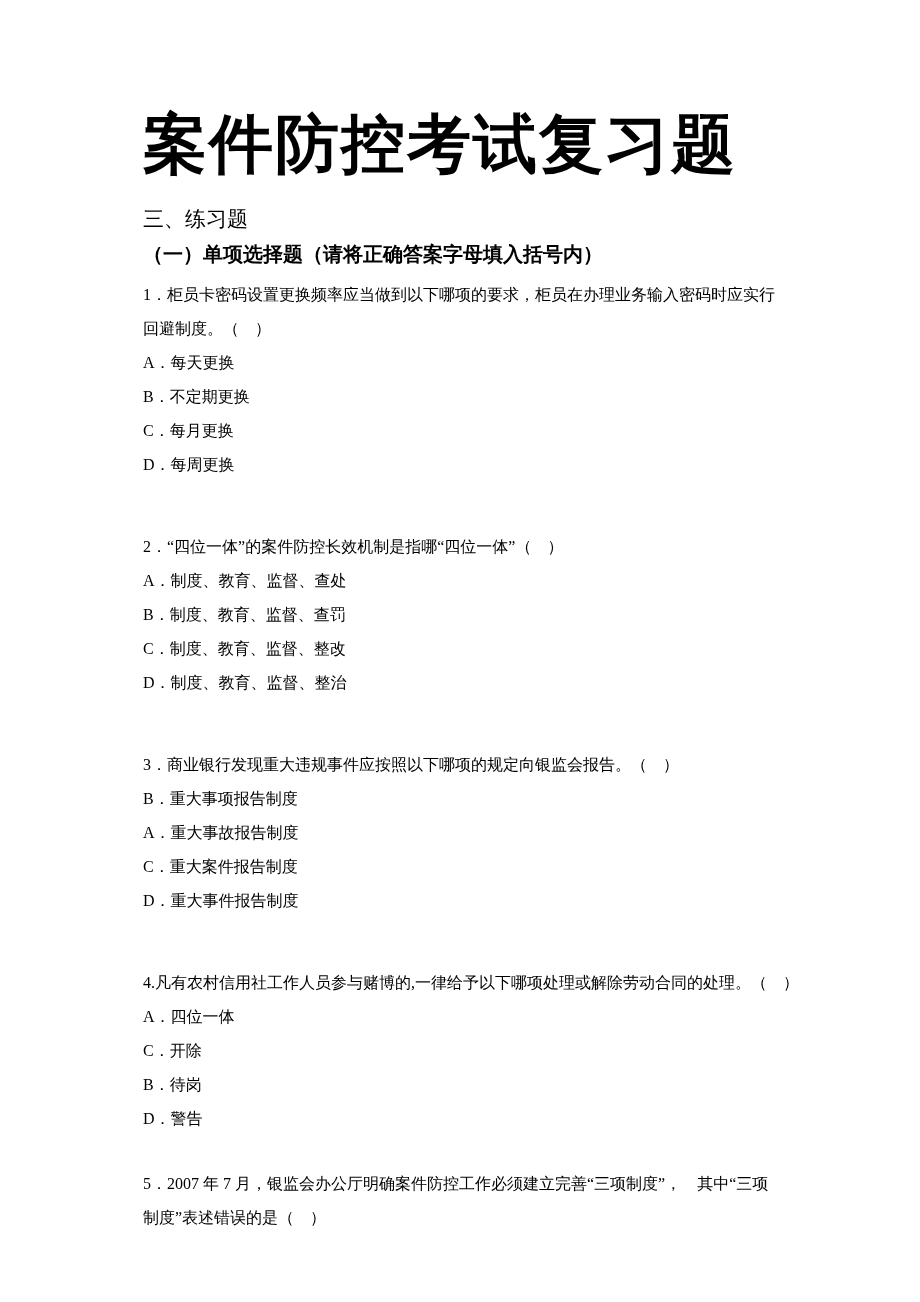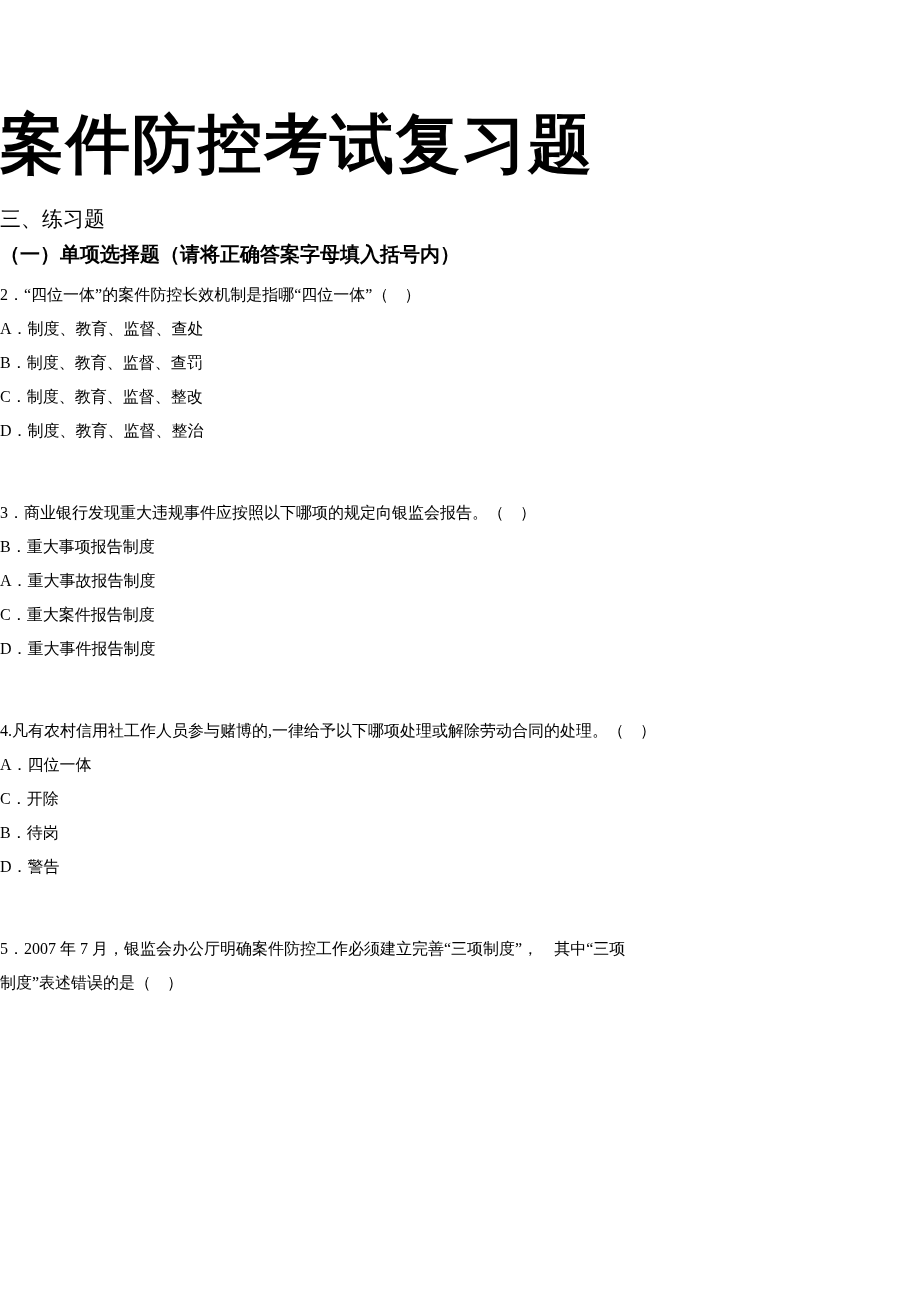--- a/index.html
+++ b/index.html
@@ -10,20 +10,21 @@
   .page {
     position: relative;
     width: 920px;
     height: 1302px;
     background: #ffffff;
     overflow: hidden;
     color: #000000;
     font-family: "Liberation Serif", "DejaVu Serif", serif;
   }
   .content {
+    padding-left: 143px;
   }
   .doc-title {
     margin: 112px 0 0 0;
     font-family: "Liberation Sans", "DejaVu Sans", sans-serif;
     font-weight: 700;
     font-size: 64px;
     line-height: 64px;
     letter-spacing: 2px;
     white-space: nowrap;
   }
@@ -46,38 +47,46 @@
   .questions {
     margin-top: 13px;
   }
   .question {
     margin-top: 48px;
   }
   .question:first-child {
     margin-top: 0;
   }
   .question:last-child {
-    margin-top: 48px;
+    margin-top: 31px;
   }
   .line {
     margin: 0;
     font-size: 16px;
     line-height: 34px;
     white-space: nowrap;
   }
 </style>
 </head>
 <body>
 
 <div class="page">
   <div class="content">
     <h1 class="doc-title">案件防控考试复习题</h1>
     <h2 class="section-heading">三、练习题</h2>
     <h3 class="subsection-heading">（一）单项选择题（请将正确答案字母填入括号内）</h3>
     <div class="questions" id="questions">
+        <div class="question">
+          <p class="line">1．柜员卡密码设置更换频率应当做到以下哪项的要求，柜员在办理业务输入密码时应实行</p>
+          <p class="line">回避制度。（　）</p>
+          <p class="line">A．每天更换</p>
+          <p class="line">B．不定期更换</p>
+          <p class="line">C．每月更换</p>
+          <p class="line">D．每周更换</p>
+        </div>
         <div class="question">
           <p class="line">2．“四位一体”的案件防控长效机制是指哪“四位一体”（　）</p>
           <p class="line">A．制度、教育、监督、查处</p>
           <p class="line">B．制度、教育、监督、查罚</p>
           <p class="line">C．制度、教育、监督、整改</p>
           <p class="line">D．制度、教育、监督、整治</p>
         </div>
         <div class="question">
           <p class="line">3．商业银行发现重大违规事件应按照以下哪项的规定向银监会报告。（　）</p>
           <p class="line">B．重大事项报告制度</p>

